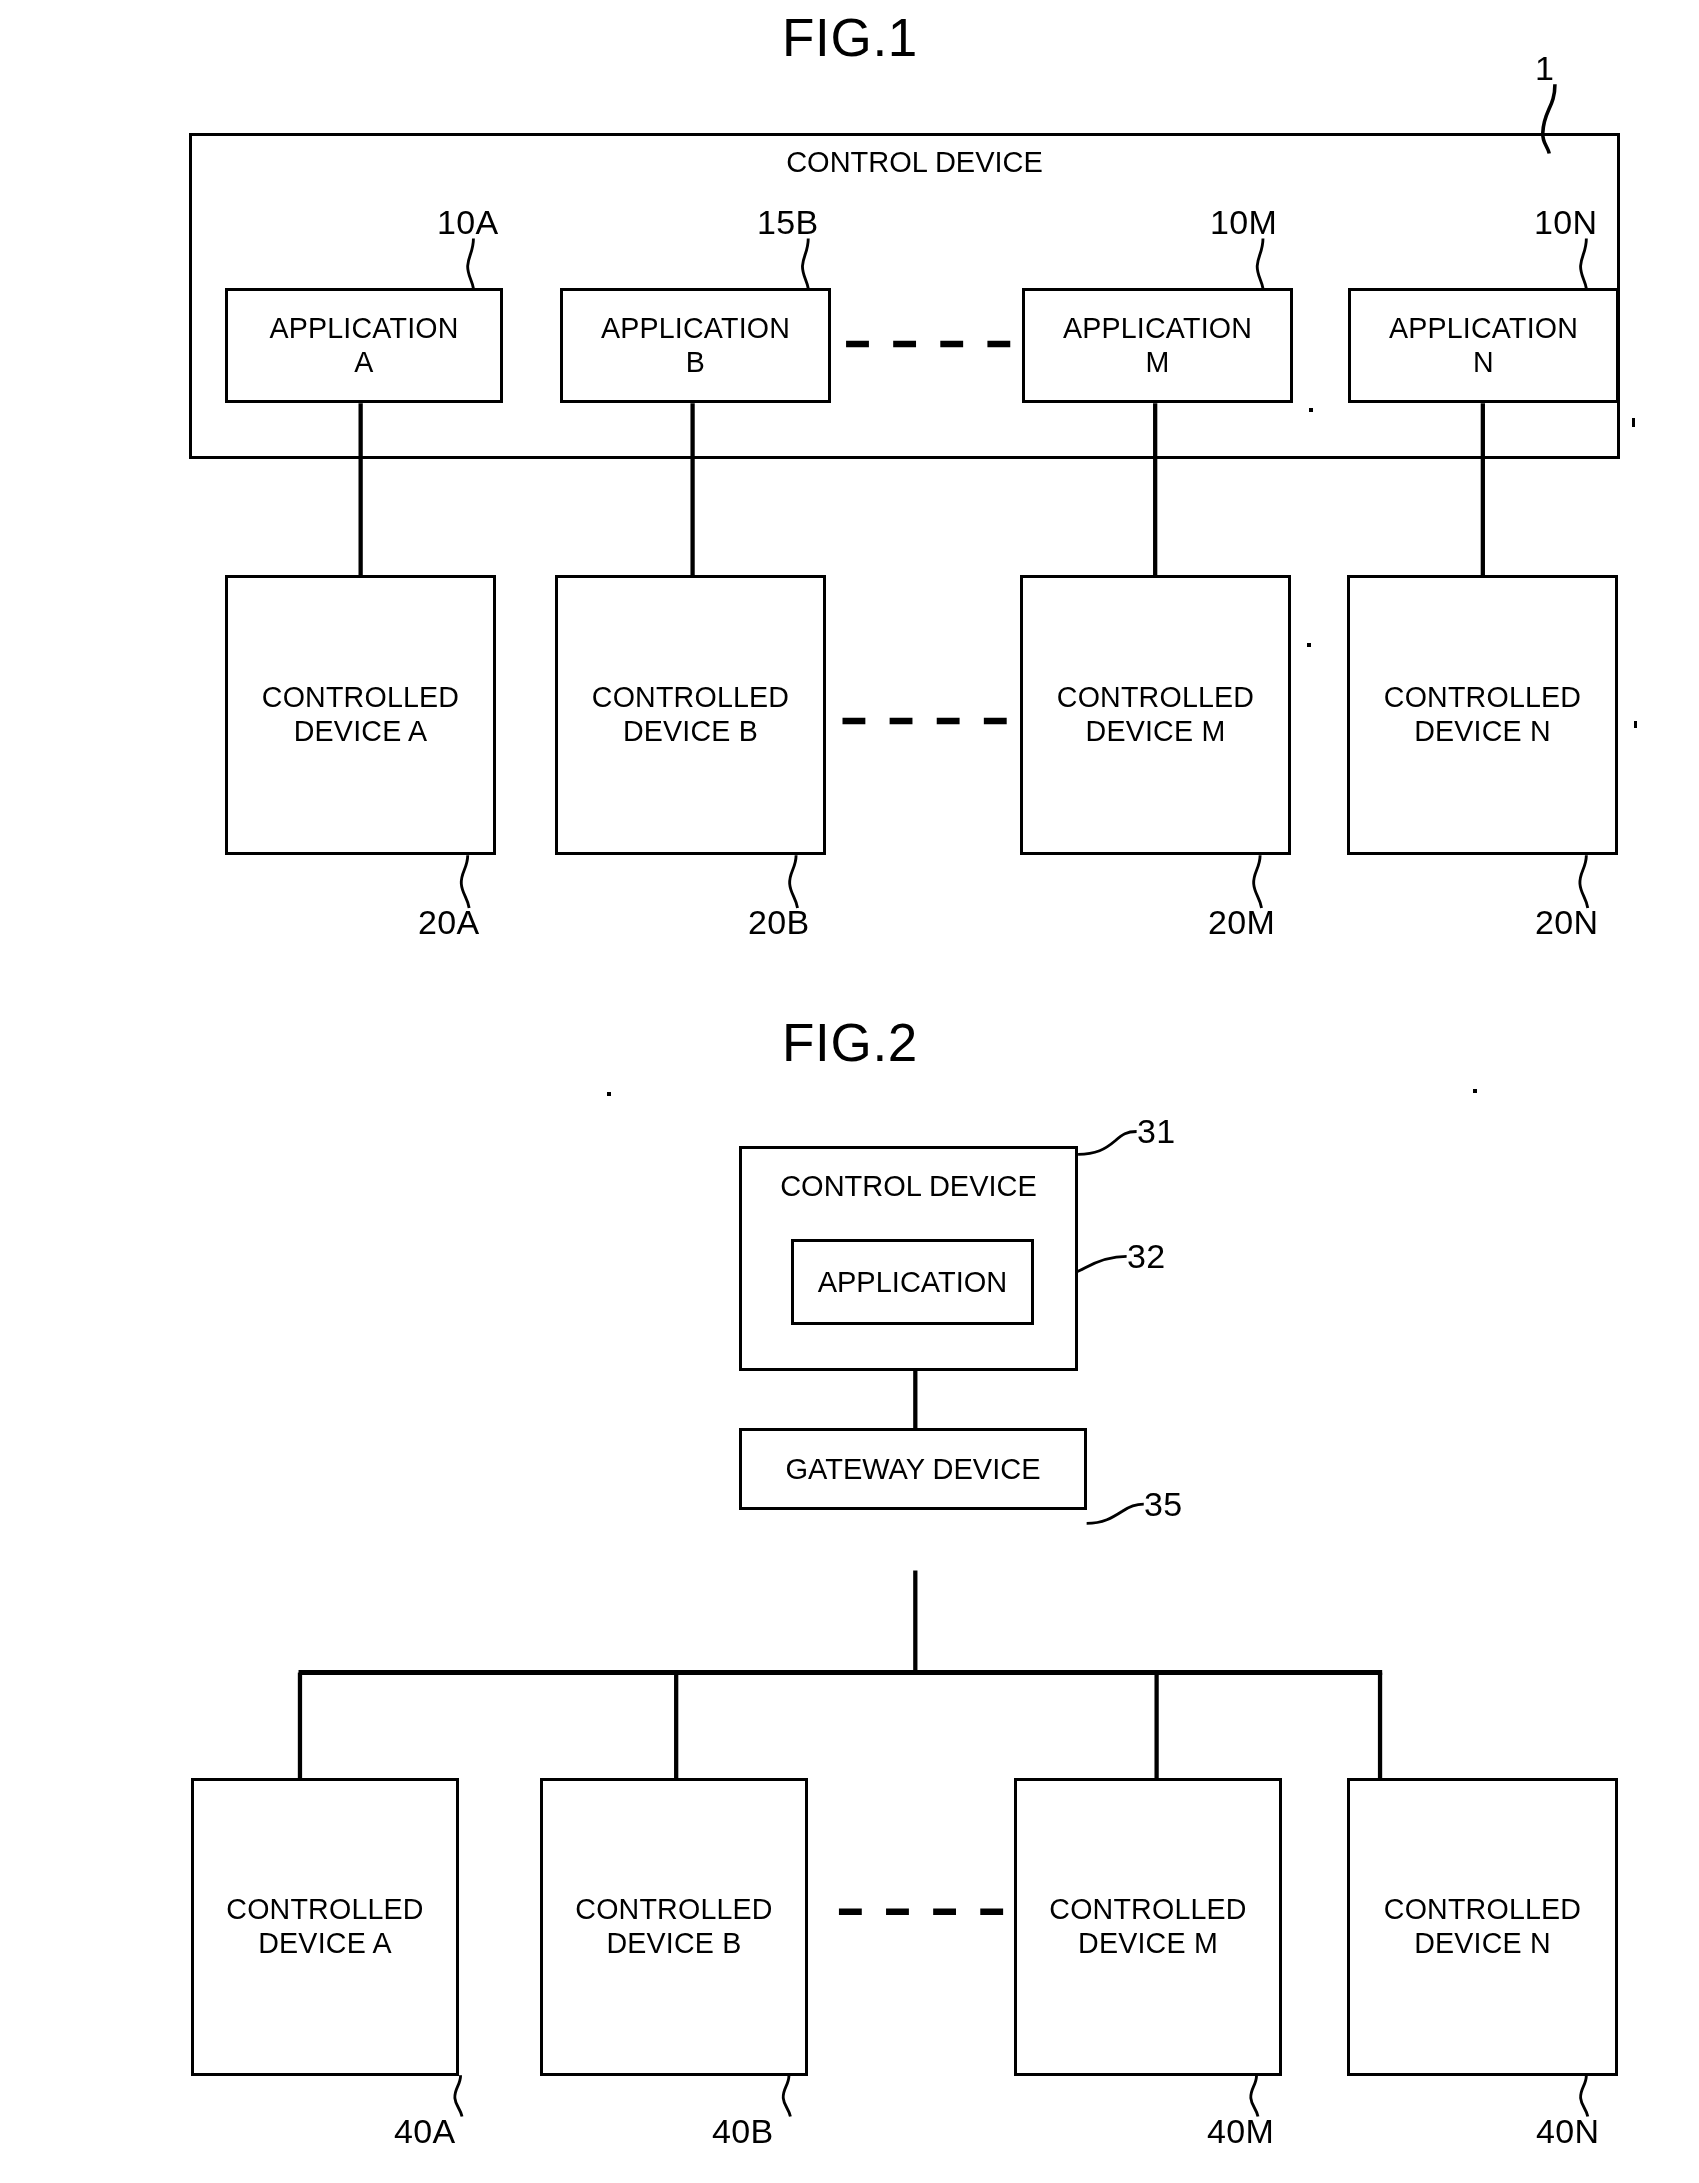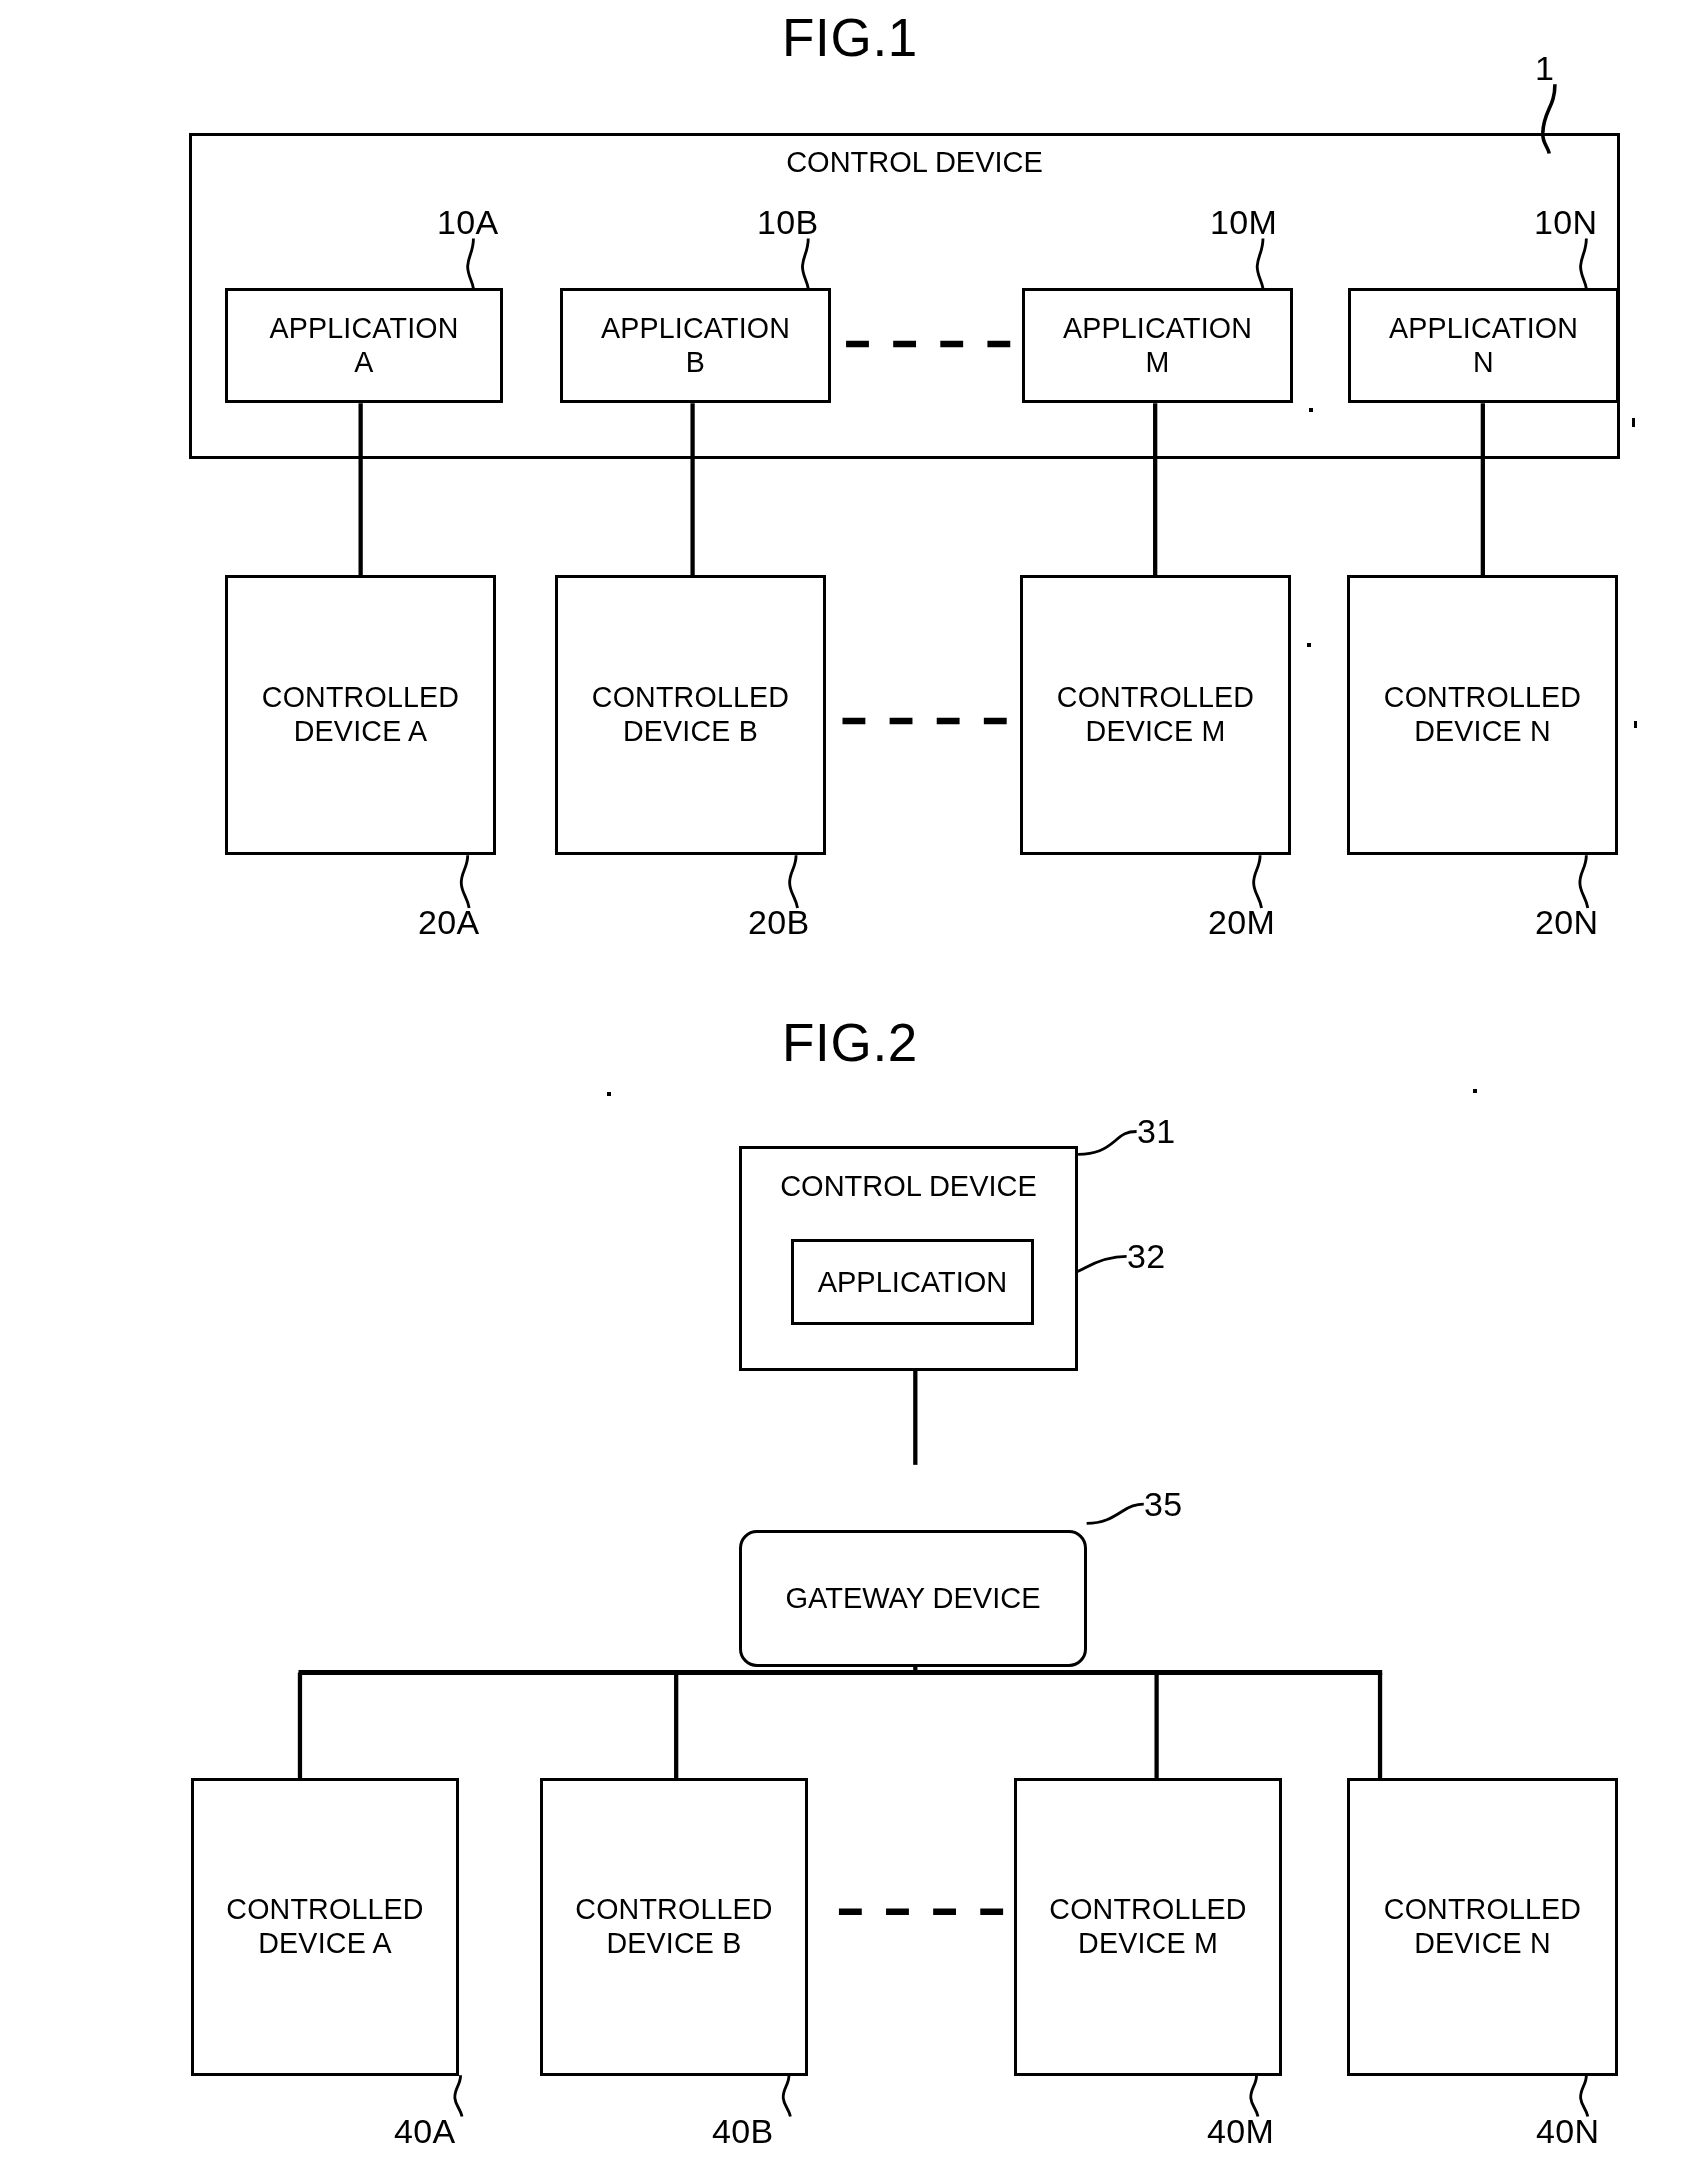--- a/index.html
+++ b/index.html
@@ -149,21 +149,21 @@
 
   <div class="fig-title" style="left:757px; top:7.1px; width:186px;">FIG.1</div>
 
   <div class="ref" style="left:1535px; top:49px;">1</div>
 
   <div class="outer-box" style="left:189px; top:133px; width:1431px; height:326px;"></div>
 
   <div class="hdr" style="left:743px; top:146px; width:343px;">CONTROL DEVICE</div>
 
   <div class="ref" style="left:437px; top:203px;">10A</div>
-  <div class="ref" style="left:757px; top:203px;">10B</div>
+  <div class="ref" style="left:757px; top:203px;">15B</div>
   <div class="ref" style="left:1210px; top:203px;">10M</div>
   <div class="ref" style="left:1534px; top:203px;">10N</div>
 
   <div class="box" style="left:225px; top:288px; width:278px; height:115px;">
     <span class="box-label">APPLICATION
 A</span>
   </div>
   <div class="box" style="left:560px; top:288px; width:271px; height:115px;">
     <span class="box-label">APPLICATION
 B</span>
@@ -205,21 +205,21 @@
     <div style="position:absolute; left:0; top:20px; width:100%; text-align:center;
                 font-size:29px; white-space:nowrap;">CONTROL DEVICE</div>
   </div>
   <div class="app-inner" style="left:791px; top:1239px; width:243px; height:86px;">
     <span>APPLICATION</span>
   </div>
 
   <div class="ref" style="left:1137px; top:1112px;">31</div>
   <div class="ref" style="left:1127px; top:1237px;">32</div>
 
-  <div class="box" style="left:739px; top:1530px; width:348px; height:137px;border-radius:18px;">
+  <div class="box" style="left:739px; top:1428px; width:348px; height:82px;">
     <span style="font-size:29px; white-space:nowrap;">GATEWAY DEVICE</span>
   </div>
   <div class="ref" style="left:1144px; top:1485px;">35</div>
 
   <div class="box" style="left:191px; top:1778px; width:268px; height:298px;">
     <span class="box-label">CONTROLLED
 DEVICE A</span>
   </div>
   <div class="box" style="left:540px; top:1778px; width:268px; height:298px;">
     <span class="box-label">CONTROLLED

